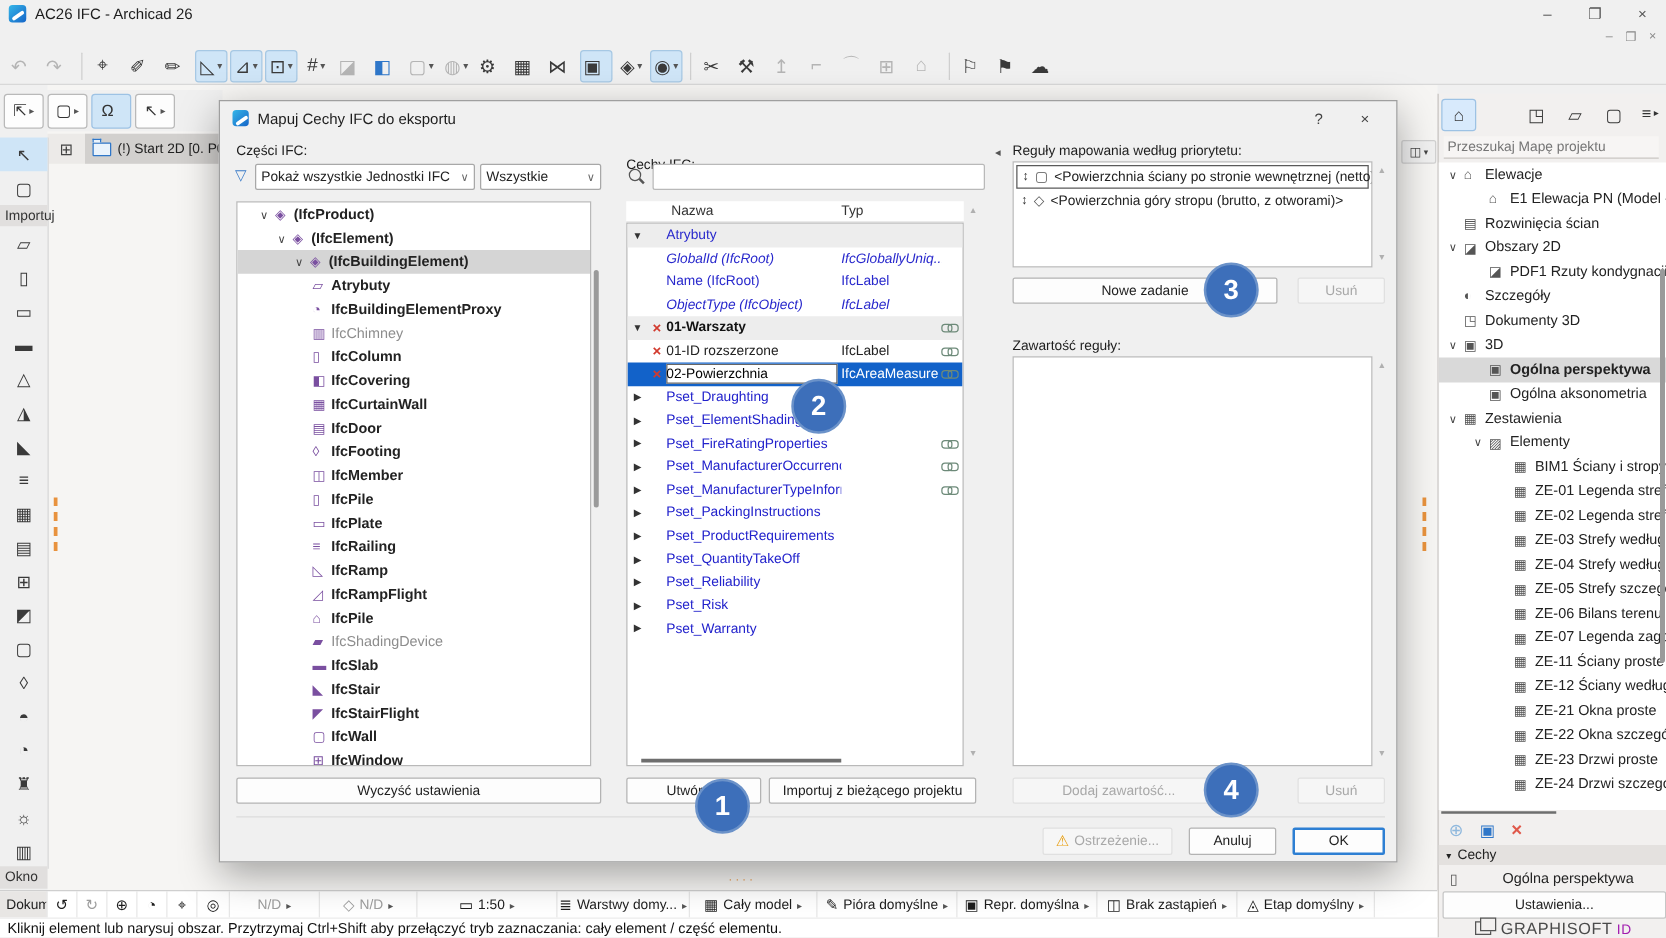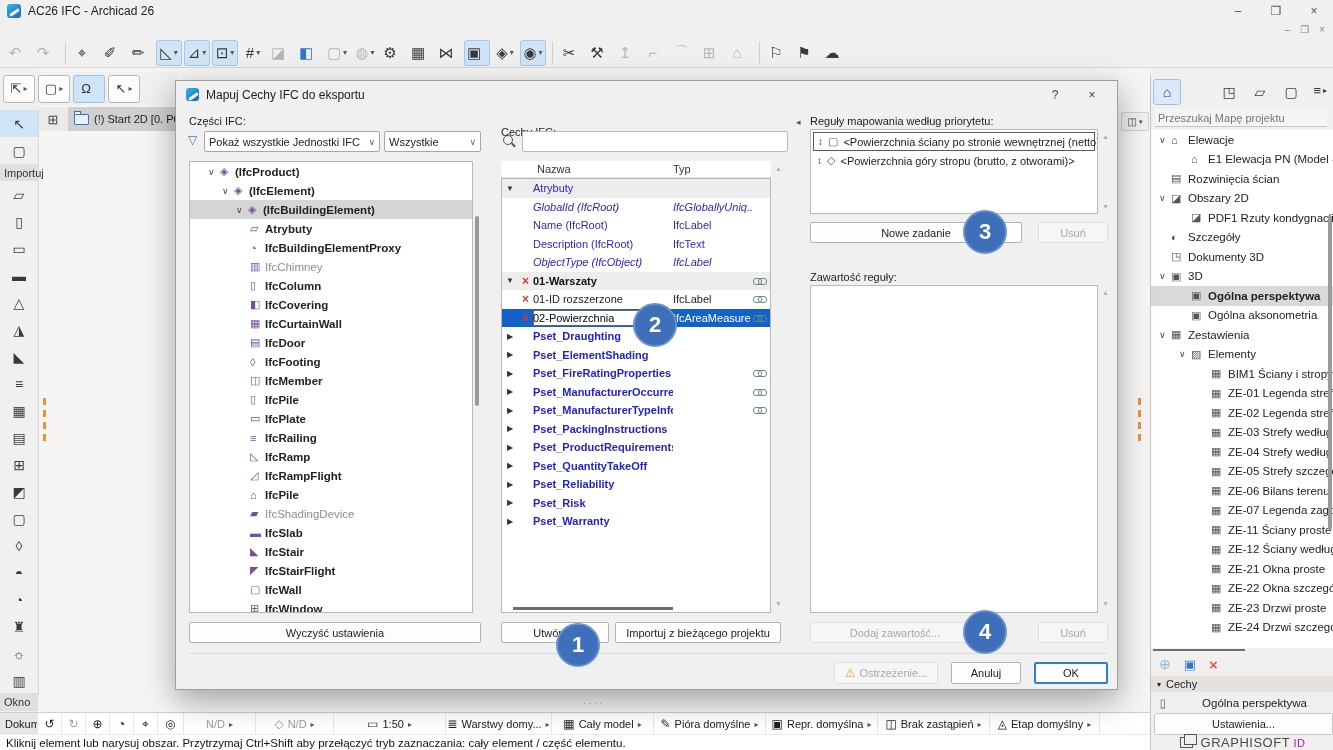--- a/index.html
+++ b/index.html
@@ -76,21 +76,21 @@
   .prow .ptype{width:80px;overflow:hidden;flex:none}
   .prow .chain{flex:none;margin-right:3px}
   .chain{position:relative;width:14px;height:10px;display:inline-block}
   .chain::before,.chain::after{content:"";position:absolute;top:2px;width:7px;height:5px;border:1.5px solid #6d8a79;border-radius:3px}
   .chain::before{left:0}.chain::after{left:5px}
   .prow.grp{background:#ededed}
   .prow.blue .pname,.prow.blue .ptype{color:#2828cc}
   .prow.ital .pname,.prow.ital .ptype{font-style:italic}
   .prow.grpblue .pname{color:#2828cc;font-weight:normal}
   .prow.boldblack .pname{color:#111;font-weight:bold}
-  .prow.psetblue .pname{color:#2222cc;font-weight:bold}
+  .prow.psetblue .pname{color:#2222cc;font-weight:normal}
   .prow.selrow{background:#1262c9}
   .prow.selrow .ptype{color:#fff}
   .prow.selrow .pname{background:#fff;color:#000;box-shadow:inset 0 0 0 1px #666;height:16px;line-height:16px;margin-right:3px}
   .scroll-arrow{position:absolute;font-size:7px;color:#b0b0b0}
   .vthumb{position:absolute;width:4px;border-radius:2px;background:#9a9a9a}
   .hthumb{position:absolute;height:3px;background:#6e6e6e}
   
   .rrow{height:19px;display:flex;align-items:center;gap:5px;font-size:11px;padding:0 4px;white-space:nowrap;box-sizing:border-box}
   .rrow .handle{font-size:10px;color:#333}
   .rrow .ricon{font-size:11px;color:#555}
@@ -560,27 +560,20 @@
         <span class="ptype">IfcGloballyUniq...</span>
         <span class="chain" style="visibility: hidden;"></span>
       </div>
       <div class="prow blue">
         <span class="pexp"></span>
         <span class="px"></span>
         <span class="pname">Name (IfcRoot)</span>
         <span class="ptype">IfcLabel</span>
         <span class="chain" style="visibility: hidden;"></span>
       </div>
-      <div class="prow blue">
-        <span class="pexp"></span>
-        <span class="px"></span>
-        <span class="pname">Description (IfcRoot)</span>
-        <span class="ptype">IfcText</span>
-        <span class="chain" style="visibility: hidden;"></span>
-      </div>
       <div class="prow blue ital">
         <span class="pexp"></span>
         <span class="px"></span>
         <span class="pname">ObjectType (IfcObject)</span>
         <span class="ptype">IfcLabel</span>
         <span class="chain" style="visibility: hidden;"></span>
       </div>
       <div class="prow grp boldblack">
         <span class="pexp">▼</span>
         <span class="px">×</span>

